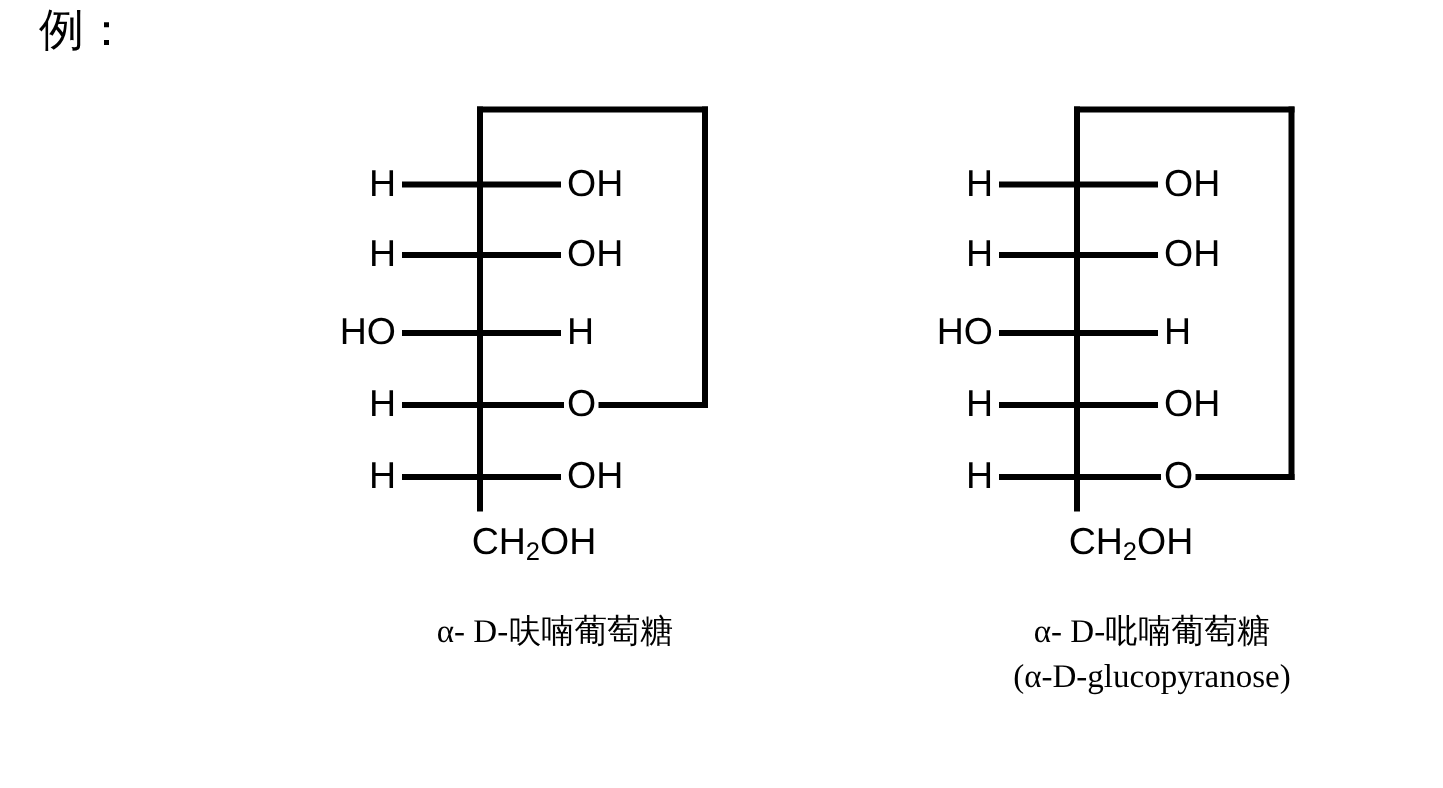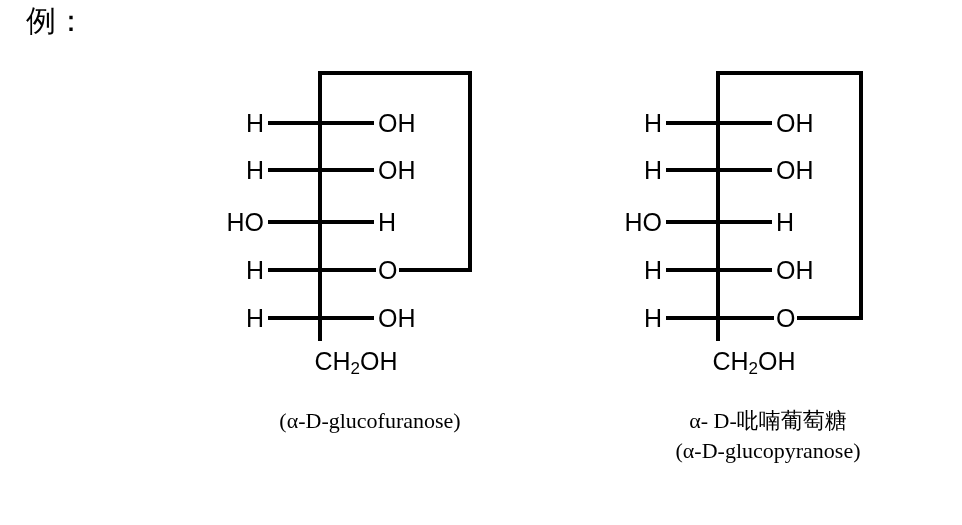--- a/index.html
+++ b/index.html
@@ -105,21 +105,21 @@
       <div class="atom-label atom-right" style="left: 226px; top: 170px;">OH</div>
       <div class="atom-label atom-left" style="left: 116px; top: 222px;">HO</div>
       <div class="atom-label atom-right" style="left: 226px; top: 222px;">H</div>
       <div class="atom-label atom-left" style="left: 116px; top: 270px;">H</div>
       <div class="atom-label atom-right" style="left: 226px; top: 270px;">O</div>
       <div class="atom-label atom-left" style="left: 116px; top: 318px;">H</div>
       <div class="atom-label atom-right" style="left: 226px; top: 318px;">OH</div>
       <div class="atom-label atom-center" style="left: 206px; top: 363px;">CH<sub>2</sub>OH</div>
     </div>
   <div class="caption" id="caption-furanose">
-    <span class="caption-line">(α-D-glucofuranose)</span>
+    <span class="caption-line">α- D-呋喃葡萄糖</span>
   </div>
 </div>
 
 <div class="structure" id="structure-pyranose">
   <svg class="skeleton" id="skeleton-pyranose" viewBox="0 0 440 525">
       <line x1="170" y1="73" x2="170" y2="339" stroke="#000000" stroke-width="4" stroke-linecap="square"></line>
       <line x1="170" y1="73" x2="313" y2="73" stroke="#000000" stroke-width="4" stroke-linecap="square"></line>
       <line x1="313" y1="73" x2="313" y2="318" stroke="#000000" stroke-width="4" stroke-linecap="square"></line>
       <line x1="313" y1="318" x2="222" y2="318" stroke="#000000" stroke-width="4" stroke-linecap="square"></line>
       <line x1="120" y1="123" x2="170" y2="123" stroke="#000000" stroke-width="4" stroke-linecap="square"></line>

